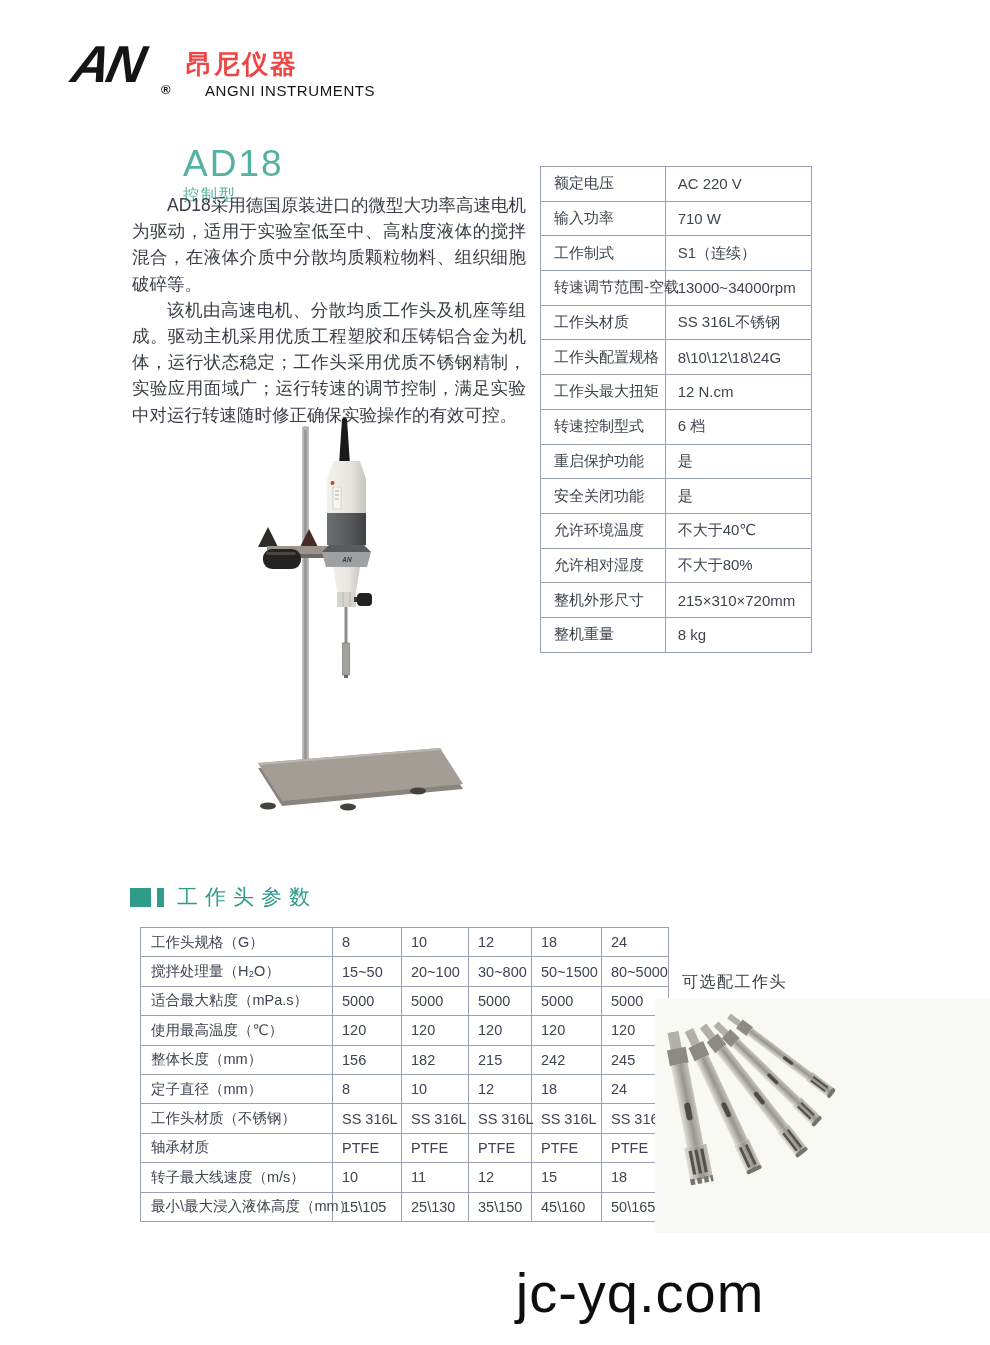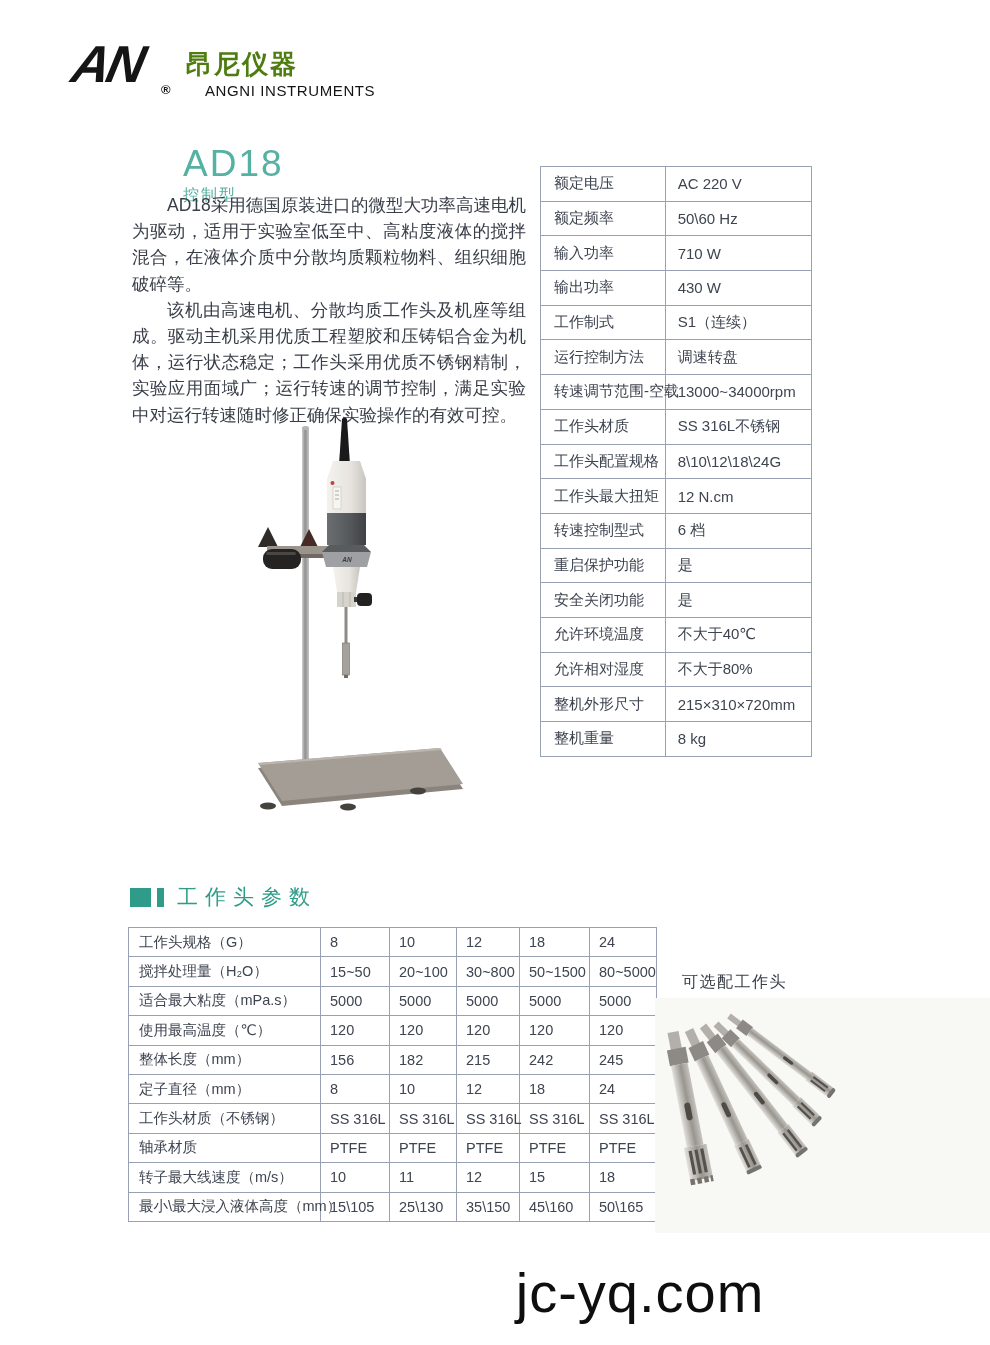--- a/index.html
+++ b/index.html
@@ -14,21 +14,21 @@
   body{font-family:"Liberation Sans","DejaVu Sans",sans-serif;}
   #page{position:relative;width:990px;height:1345px;background:#fff;overflow:hidden;margin:0 auto;}
 
   
   .logo{position:absolute;left:73px;top:42px;display:flex;align-items:flex-start;}
   .logo-mark{position:relative;width:105px;height:62px;}
   .logo-an{position:absolute;left:0;top:-6px;font-size:52px;font-weight:bold;font-style:italic;
            letter-spacing:-3px;color:#151515;transform:skewX(-12deg);line-height:1.1;}
   .logo-reg{position:absolute;left:88px;top:40px;font-size:13px;color:#151515;font-weight:bold;}
   .logo-text{margin-left:8px;padding-top:8px;}
-  .logo-cn{font-size:26px;font-weight:bold;color:#4d7c0f;letter-spacing:2px;line-height:1.1;}
+  .logo-cn{font-size:26px;font-weight:bold;color:#ef4444;letter-spacing:2px;line-height:1.1;}
   .logo-en{font-size:15px;font-weight:normal;color:#141414;letter-spacing:0.6px;margin-top:3px;margin-left:19px;}
 
   
   .title-row{position:absolute;left:163px;top:143px;display:flex;align-items:baseline;flex-direction:column;}
   .model{font-size:37px;color:var(--title-teal);letter-spacing:2px;font-weight:400;}
   .type-label{font-size:16px;color:var(--title-teal);margin-left:20px;letter-spacing:2px;}
   .intro{position:absolute;left:132px;top:192px;width:394px;font-size:17.5px;line-height:26.2px;
          color:var(--body-text);text-align:justify;}
   .intro p{text-indent:2em;}
 
@@ -39,21 +39,21 @@
   .spec-table td.sl{width:46%;padding-left:13px;}
   .spec-table td.sv{padding-left:12px;}
 
   
   .section-header{position:absolute;left:130px;top:883px;display:flex;align-items:center;}
   .sq{width:21px;height:19px;background:var(--accent);}
   .bar{width:7px;height:19px;background:var(--accent);margin-left:6px;}
   .section-title{margin-left:13px;font-size:21px;color:var(--accent);letter-spacing:7px;}
 
   
-  .head-table{position:absolute;left:128px;top:927px;width:528px;border-collapse:collapse;table-layout:fixed;}
+  .head-table{position:absolute;left:140px;top:927px;width:528px;border-collapse:collapse;table-layout:fixed;}
   .head-table td{border:1px solid var(--table-border);height:29.4px;font-size:14.5px;color:var(--table-text);
                  vertical-align:middle;white-space:nowrap;overflow:visible;}
   .head-table td.hl{padding-left:10px;}
   .head-table td.hv{padding-left:9px;}
 
   .optional-heads-label{position:absolute;left:682px;top:972px;font-size:16px;color:var(--body-text);letter-spacing:1.5px;}
 
   .device-svg{position:absolute;left:230px;top:415px;}
   .heads-svg{position:absolute;left:655px;top:998px;}
 
@@ -157,38 +157,26 @@
     </g>
   </svg>
 
   <table class="spec-table">
     <tbody>
         <tr>
           <td class="sl">额定电压</td>
           <td class="sv">AC 220 V</td>
         </tr>
         <tr>
-          <td class="sl">额定频率</td>
-          <td class="sv">50\60 Hz</td>
-        </tr>
-        <tr>
           <td class="sl">输入功率</td>
           <td class="sv">710 W</td>
         </tr>
         <tr>
-          <td class="sl">输出功率</td>
-          <td class="sv">430 W</td>
-        </tr>
-        <tr>
           <td class="sl">工作制式</td>
           <td class="sv">S1（连续）</td>
-        </tr>
-        <tr>
-          <td class="sl">运行控制方法</td>
-          <td class="sv">调速转盘</td>
         </tr>
         <tr>
           <td class="sl">转速调节范围-空载</td>
           <td class="sv">13000~34000rpm</td>
         </tr>
         <tr>
           <td class="sl">工作头材质</td>
           <td class="sv">SS 316L不锈钢</td>
         </tr>
         <tr>

